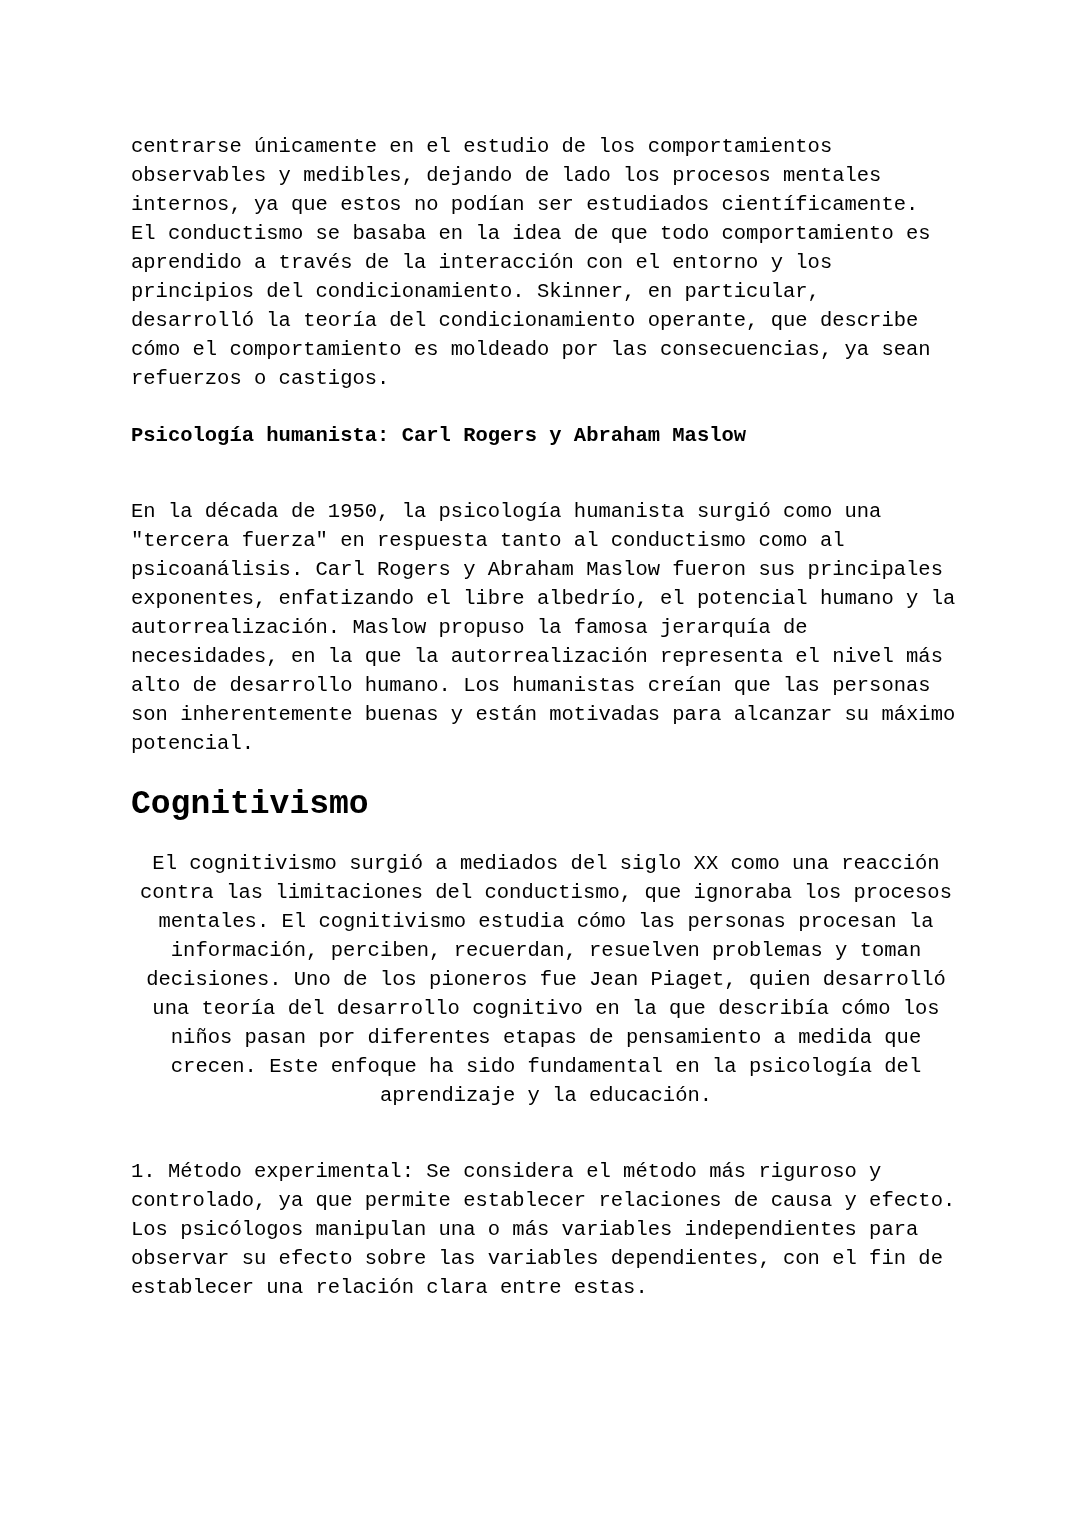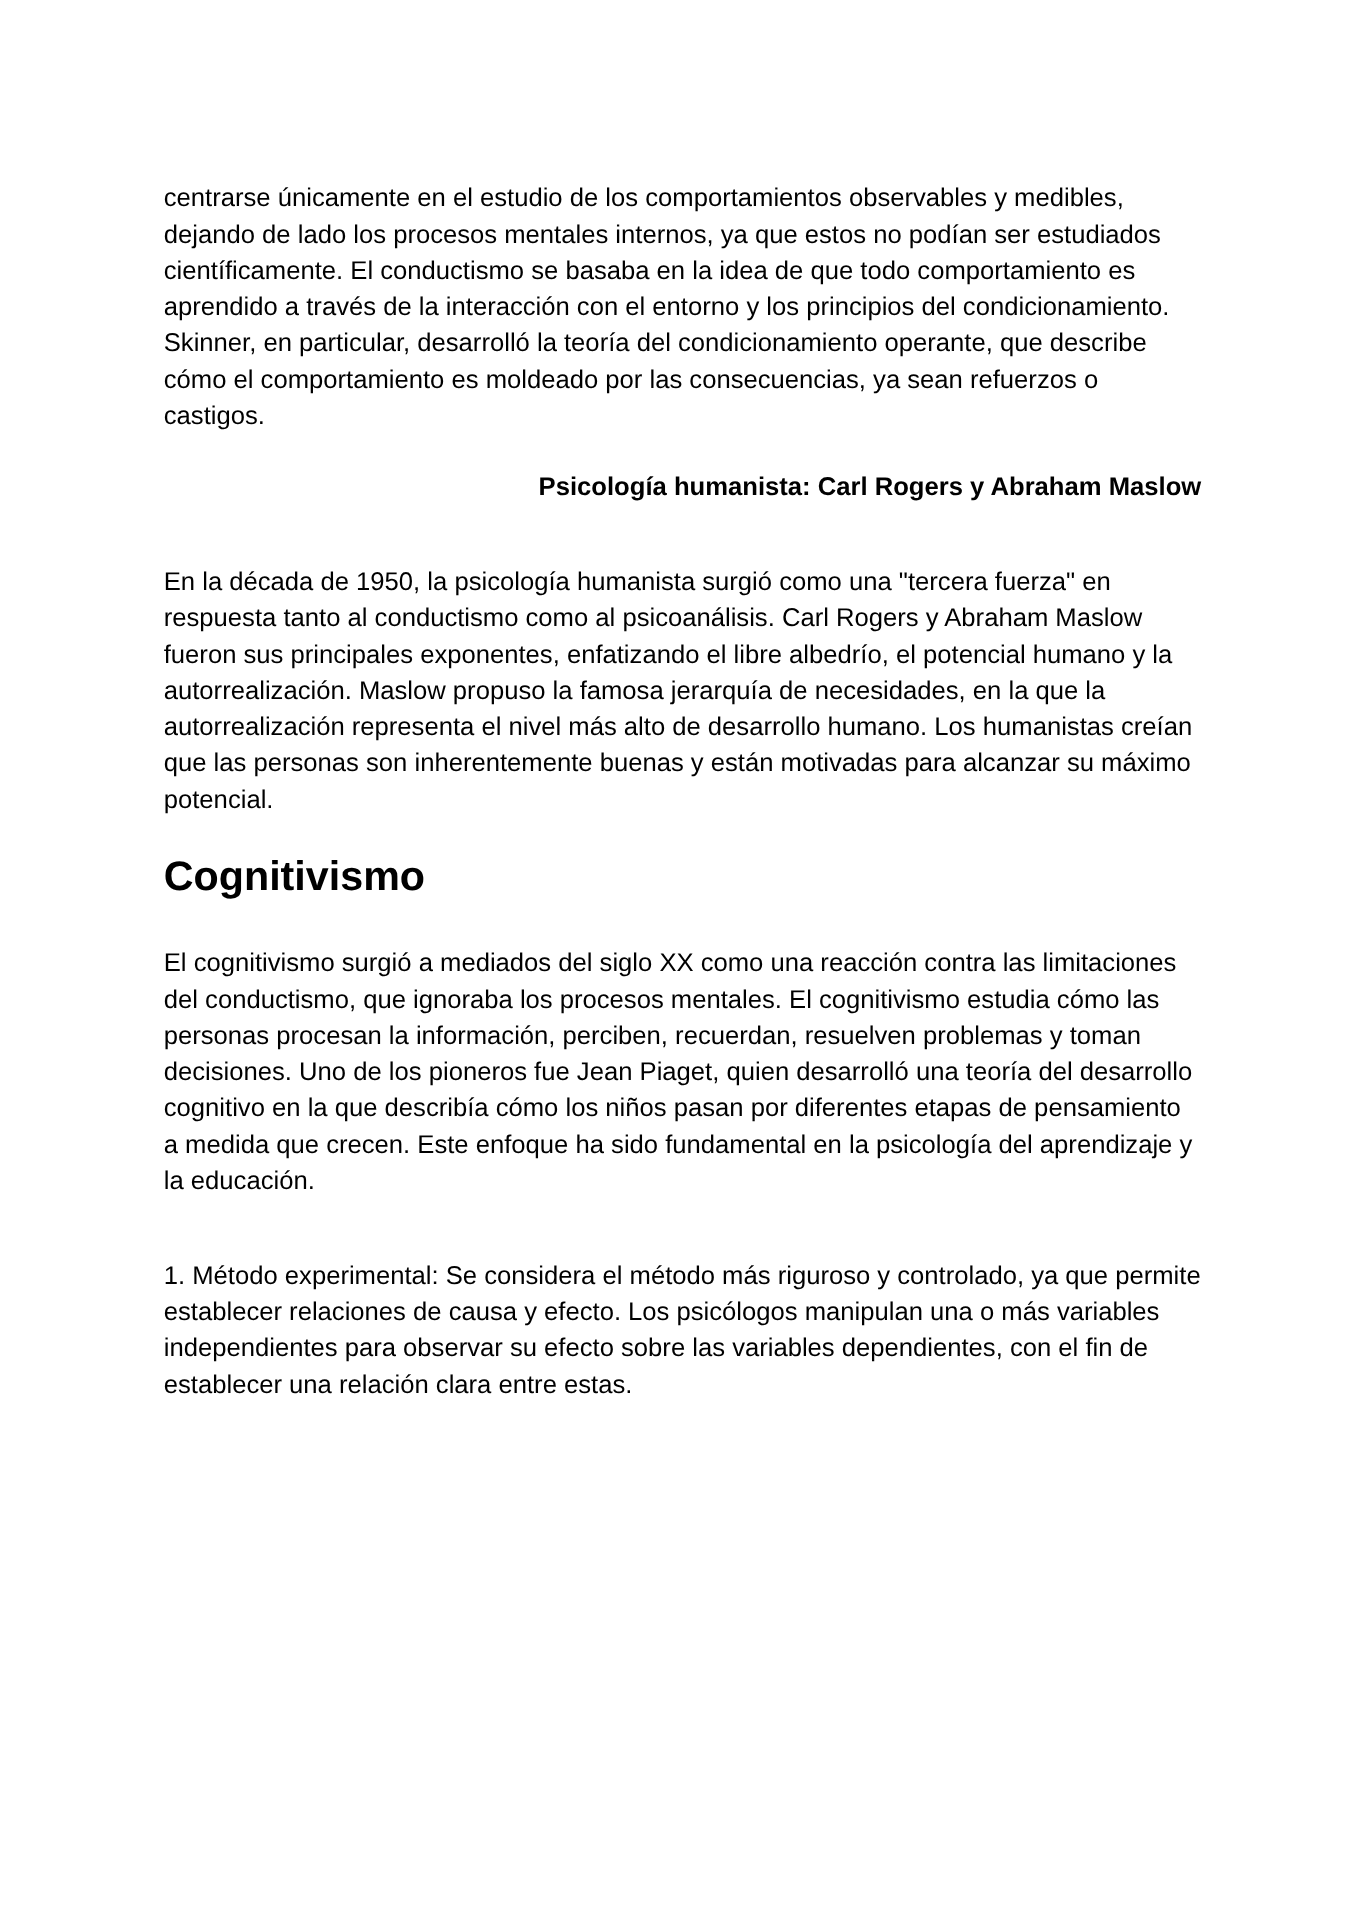--- a/index.html
+++ b/index.html
@@ -11,46 +11,46 @@
     width: 1080px;
     height: 1525px;
     overflow: hidden;
     position: relative;
     font-family: "Liberation Sans", sans-serif;
     color: #000000;
   }
   .page {
     position: absolute;
     left: 131px;
-    top: 144px;
+    top: 132px;
     width: 830px;
+    font-family: Liberation Mono, monospace;
   }
   p {
     margin: 0;
     font-size: 20.5px;
     line-height: 29px;
   }
   .para-1 { width: 820px; }
   .subheading {
     margin-top: 28px;
     font-weight: bold;
     font-size: 20.5px;
     line-height: 29px;
-    text-align: right;
   }
   .gap { margin-top: 47px; }
   h2 {
     margin: 0;
     font-size: 33px;
     font-weight: bold;
     line-height: 34px;
   }
   .h2-cog { margin-top: 30px; }
   .h2-met { margin-top: 30px; }
-  .after-h2 { margin-top: 38px; }
+  .after-h2 { margin-top: 27px; text-align: center; }
 </style>
 </head>
 <body>
 
 <div class="page">
   <p class="para-1">centrarse únicamente en el estudio de los comportamientos observables y medibles, dejando de lado los procesos mentales internos, ya que estos no podían ser estudiados científicamente. El conductismo se basaba en la idea de que todo comportamiento es aprendido a través de la interacción con el entorno y los principios del condicionamiento. Skinner, en particular, desarrolló la teoría del condicionamiento operante, que describe cómo el comportamiento es moldeado por las consecuencias, ya sean refuerzos o castigos.</p>
 
   <p class="subheading">Psicología humanista: Carl Rogers y Abraham Maslow</p>
   <p class="gap">En la década de 1950, la psicología humanista surgió como una "tercera fuerza" en respuesta tanto al conductismo como al psicoanálisis. Carl Rogers y Abraham Maslow fueron sus principales exponentes, enfatizando el libre albedrío, el potencial humano y la autorrealización. Maslow propuso la famosa jerarquía de necesidades, en la que la autorrealización representa el nivel más alto de desarrollo humano. Los humanistas creían que las personas son inherentemente buenas y están motivadas para alcanzar su máximo potencial.</p>
 

